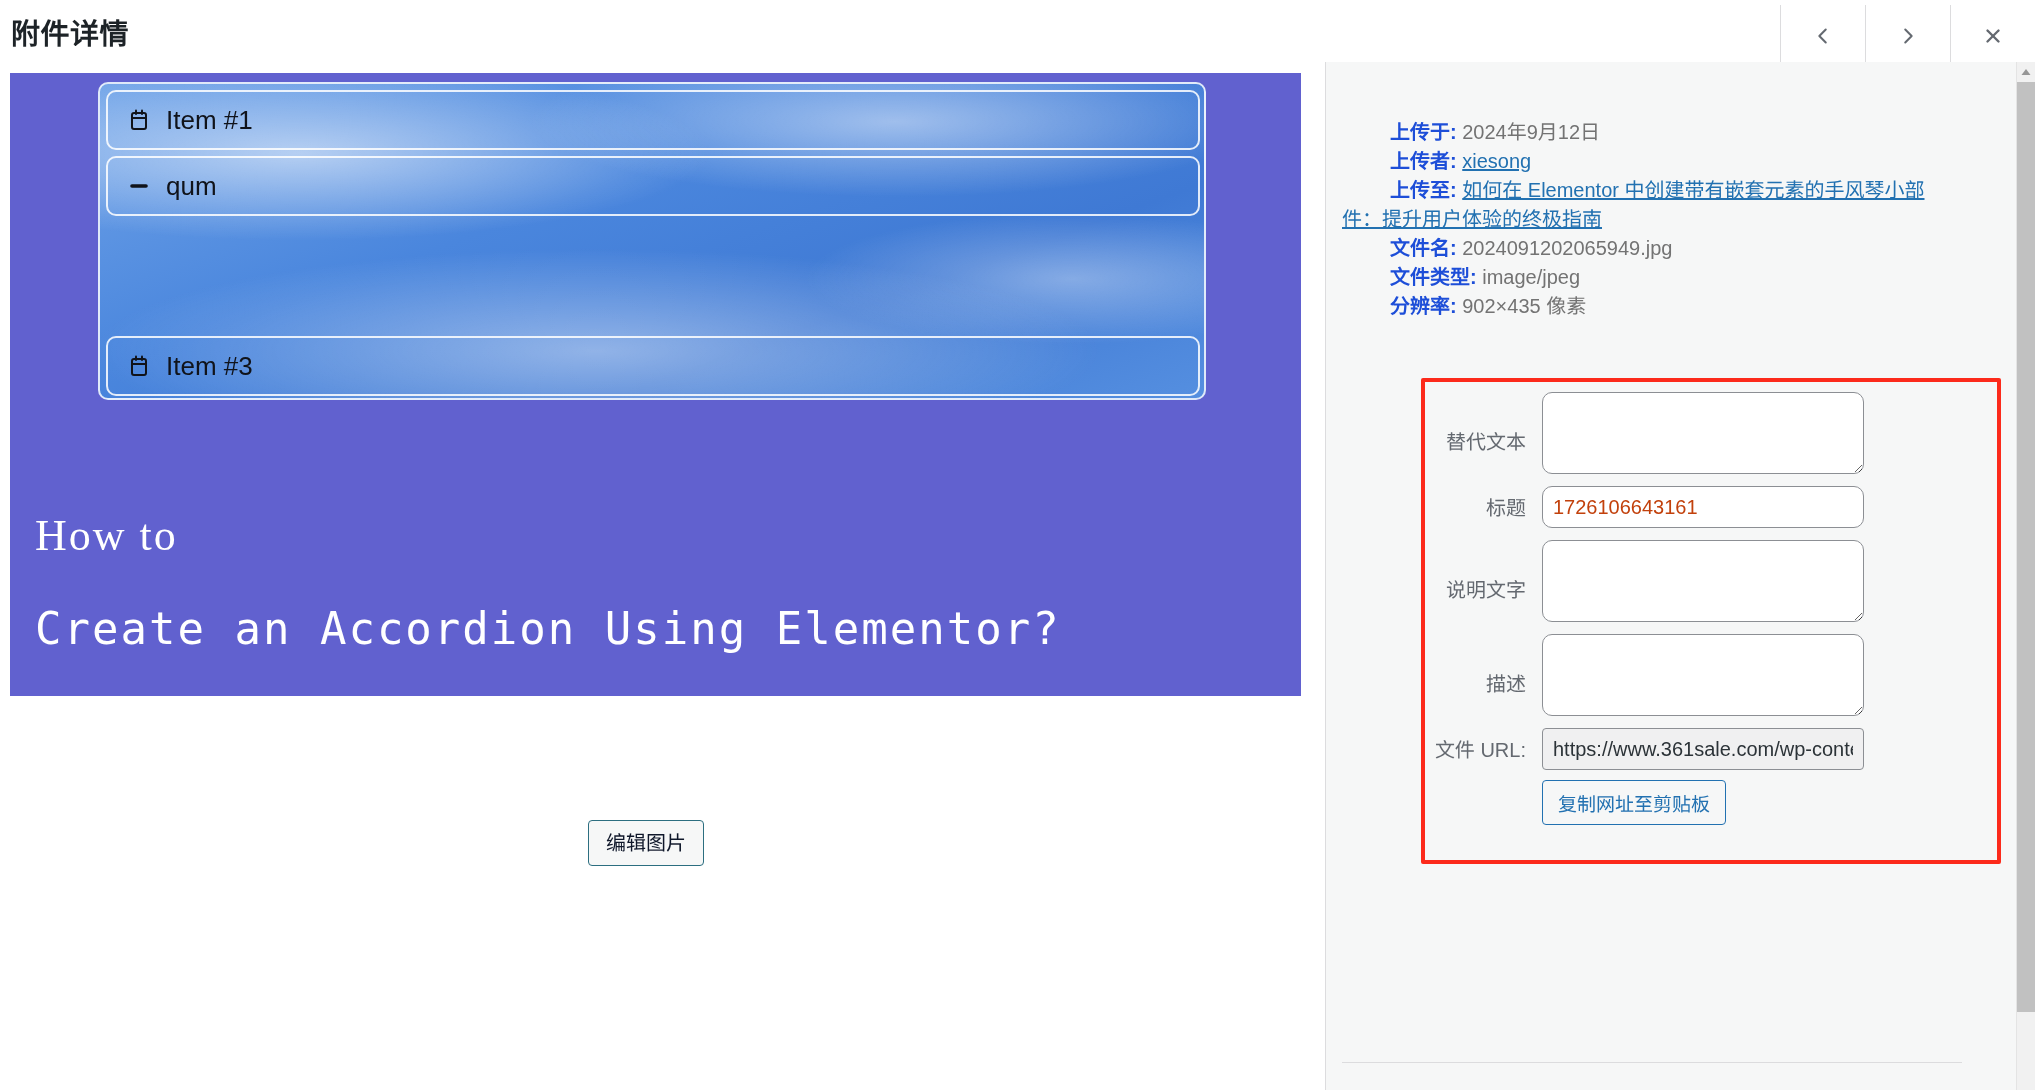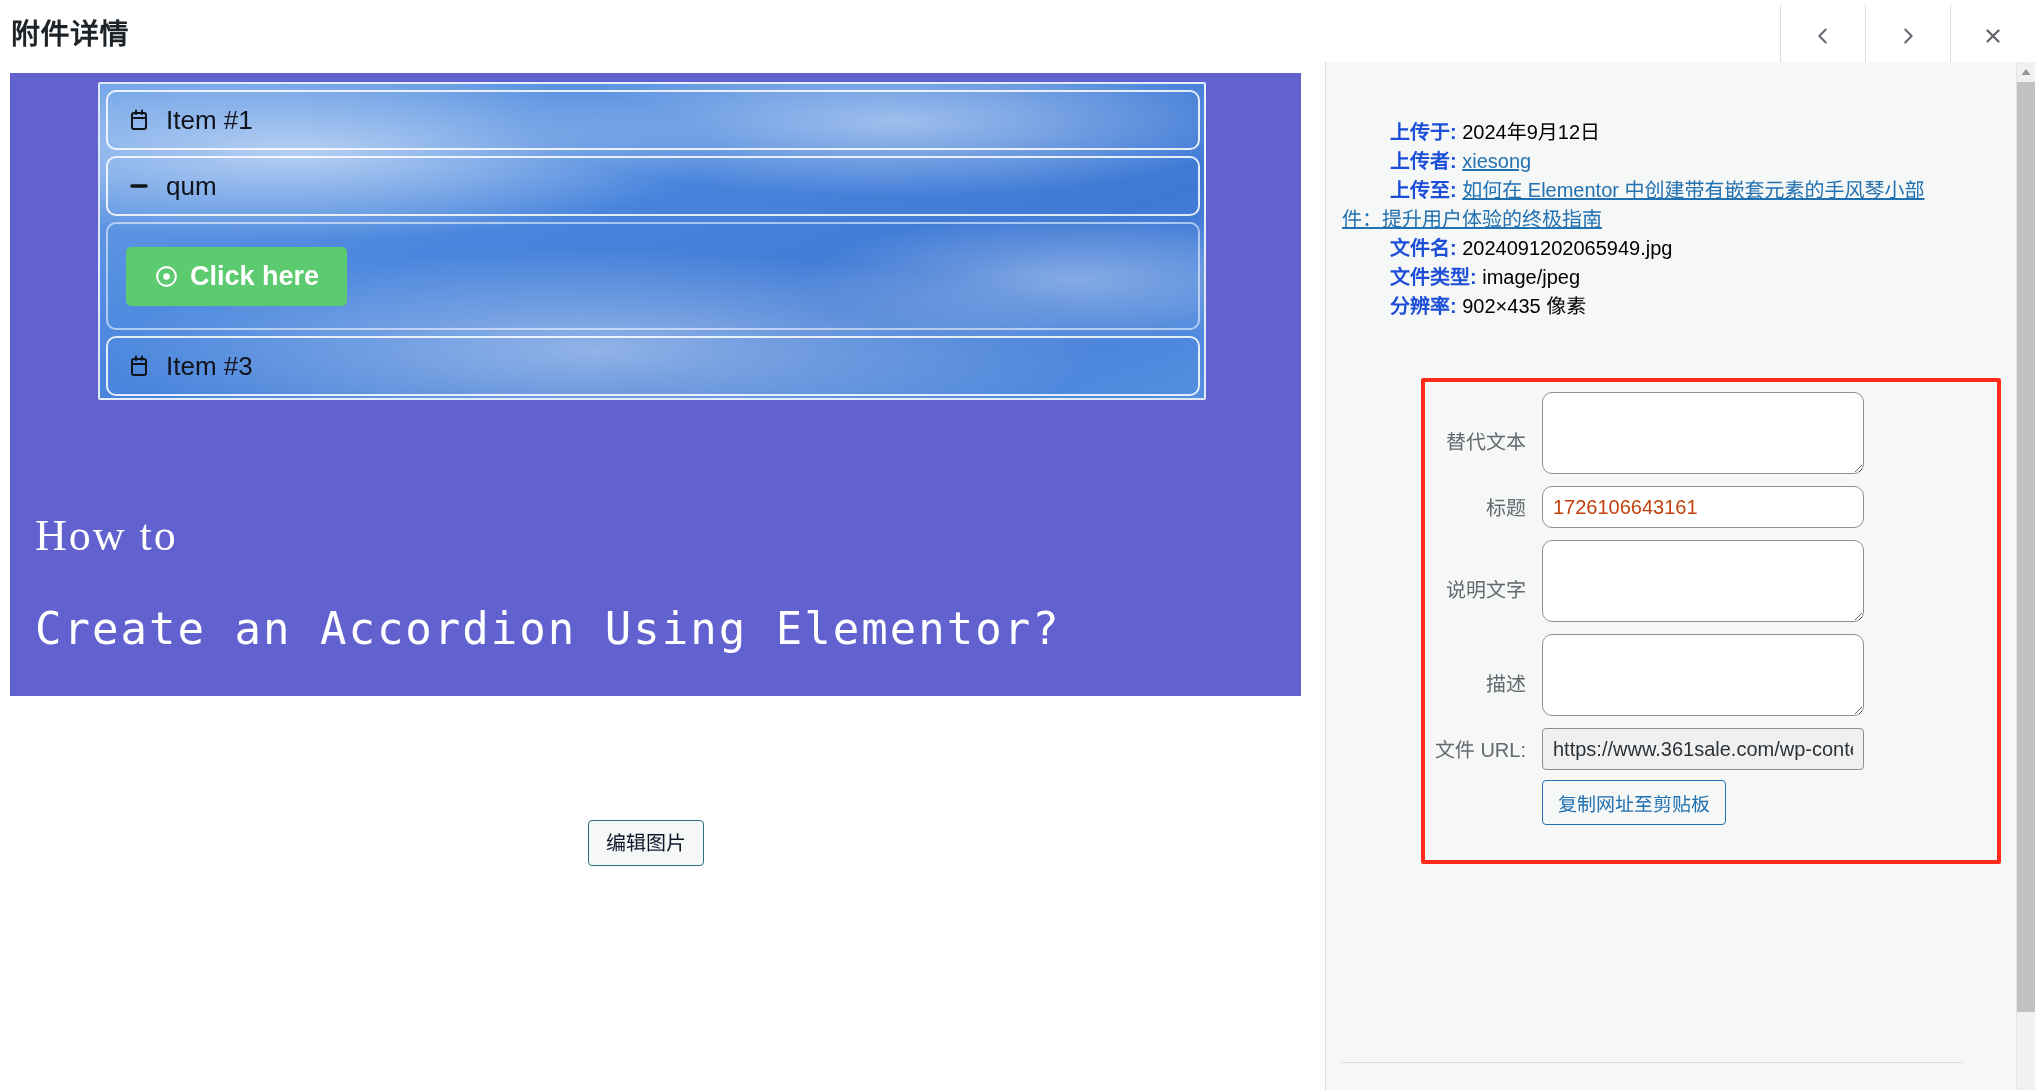--- a/index.html
+++ b/index.html
@@ -88,21 +88,21 @@
     top: 9px;
     width: 1108px;
     height: 318px;
     background:
       radial-gradient(ellipse 60% 45% at 18% 22%, rgba(255,255,255,0.55), rgba(255,255,255,0) 62%),
       radial-gradient(ellipse 55% 40% at 72% 12%, rgba(255,255,255,0.48), rgba(255,255,255,0) 60%),
       radial-gradient(ellipse 70% 50% at 45% 85%, rgba(255,255,255,0.42), rgba(255,255,255,0) 65%),
       radial-gradient(ellipse 40% 35% at 88% 62%, rgba(255,255,255,0.35), rgba(255,255,255,0) 60%),
       linear-gradient(160deg, #6fa3e8 0%, #4a86dd 40%, #3f79d4 70%, #558fe0 100%);
     border: 2px solid rgba(255,255,255,0.82);
-    border-radius: 2px;
+    border-radius: 10px;
   }
   .acc-item {
     position: absolute;
     left: 6px;
     width: 1094px;
     border: 2px solid rgba(255,255,255,0.85);
     border-radius: 10px;
     display: flex;
     align-items: center;
     padding-left: 18px;
@@ -201,21 +201,21 @@
     line-height: 29px;
     color: #2c3338;
   }
   .meta-row { margin-bottom: 0; }
   .meta-label {
     font-weight: 700;
     color: #1d4ed8;
     display: inline;
     margin-left: 48px;
   }
-  .meta-value { display: inline; color: #000000; text-align: center; }
+  .meta-value { display: inline; color: #737373; text-align: center; }
   .meta-link {
     color: #2271b1;
     text-decoration: underline;
     cursor: pointer;
   }
 
   
   .highlight-box {
     position: absolute;
     left: 95px;
@@ -386,31 +386,20 @@
 
         <div class="acc-item" id="acc-1">
           <span class="acc-icon">
             <svg width="24" height="24" viewBox="0 0 24 24" fill="none" stroke="#10131a" stroke-width="3.6" stroke-linecap="round">
               <line x1="5" y1="12" x2="19" y2="12"></line>
             </svg>
           </span>
           <span>qum</span>
         </div>
 
-        <div class="acc-panel">
-          <button class="click-here-btn">
-            <span>
-              <svg width="25" height="25" viewBox="0 0 24 24" fill="none" stroke="#ffffff" stroke-width="2">
-                <circle cx="12" cy="12" r="9"></circle>
-                <circle cx="12" cy="12" r="3.2" fill="#ffffff" stroke="none"></circle>
-              </svg>
-            </span>
-            <span>Click here</span>
-          </button>
-        </div>
 
         <div class="acc-item" id="acc-2">
           <span class="acc-icon">
             <svg width="24" height="24" viewBox="0 0 24 24" fill="none" stroke="#10131a" stroke-width="2" stroke-linecap="round" stroke-linejoin="round">
               <rect x="5" y="5" width="14" height="16" rx="2"></rect>
               <line x1="9" y1="2.5" x2="9" y2="6"></line>
               <line x1="15" y1="2.5" x2="15" y2="6"></line>
               <line x1="5" y1="10" x2="19" y2="10"></line>
             </svg>
           </span>

